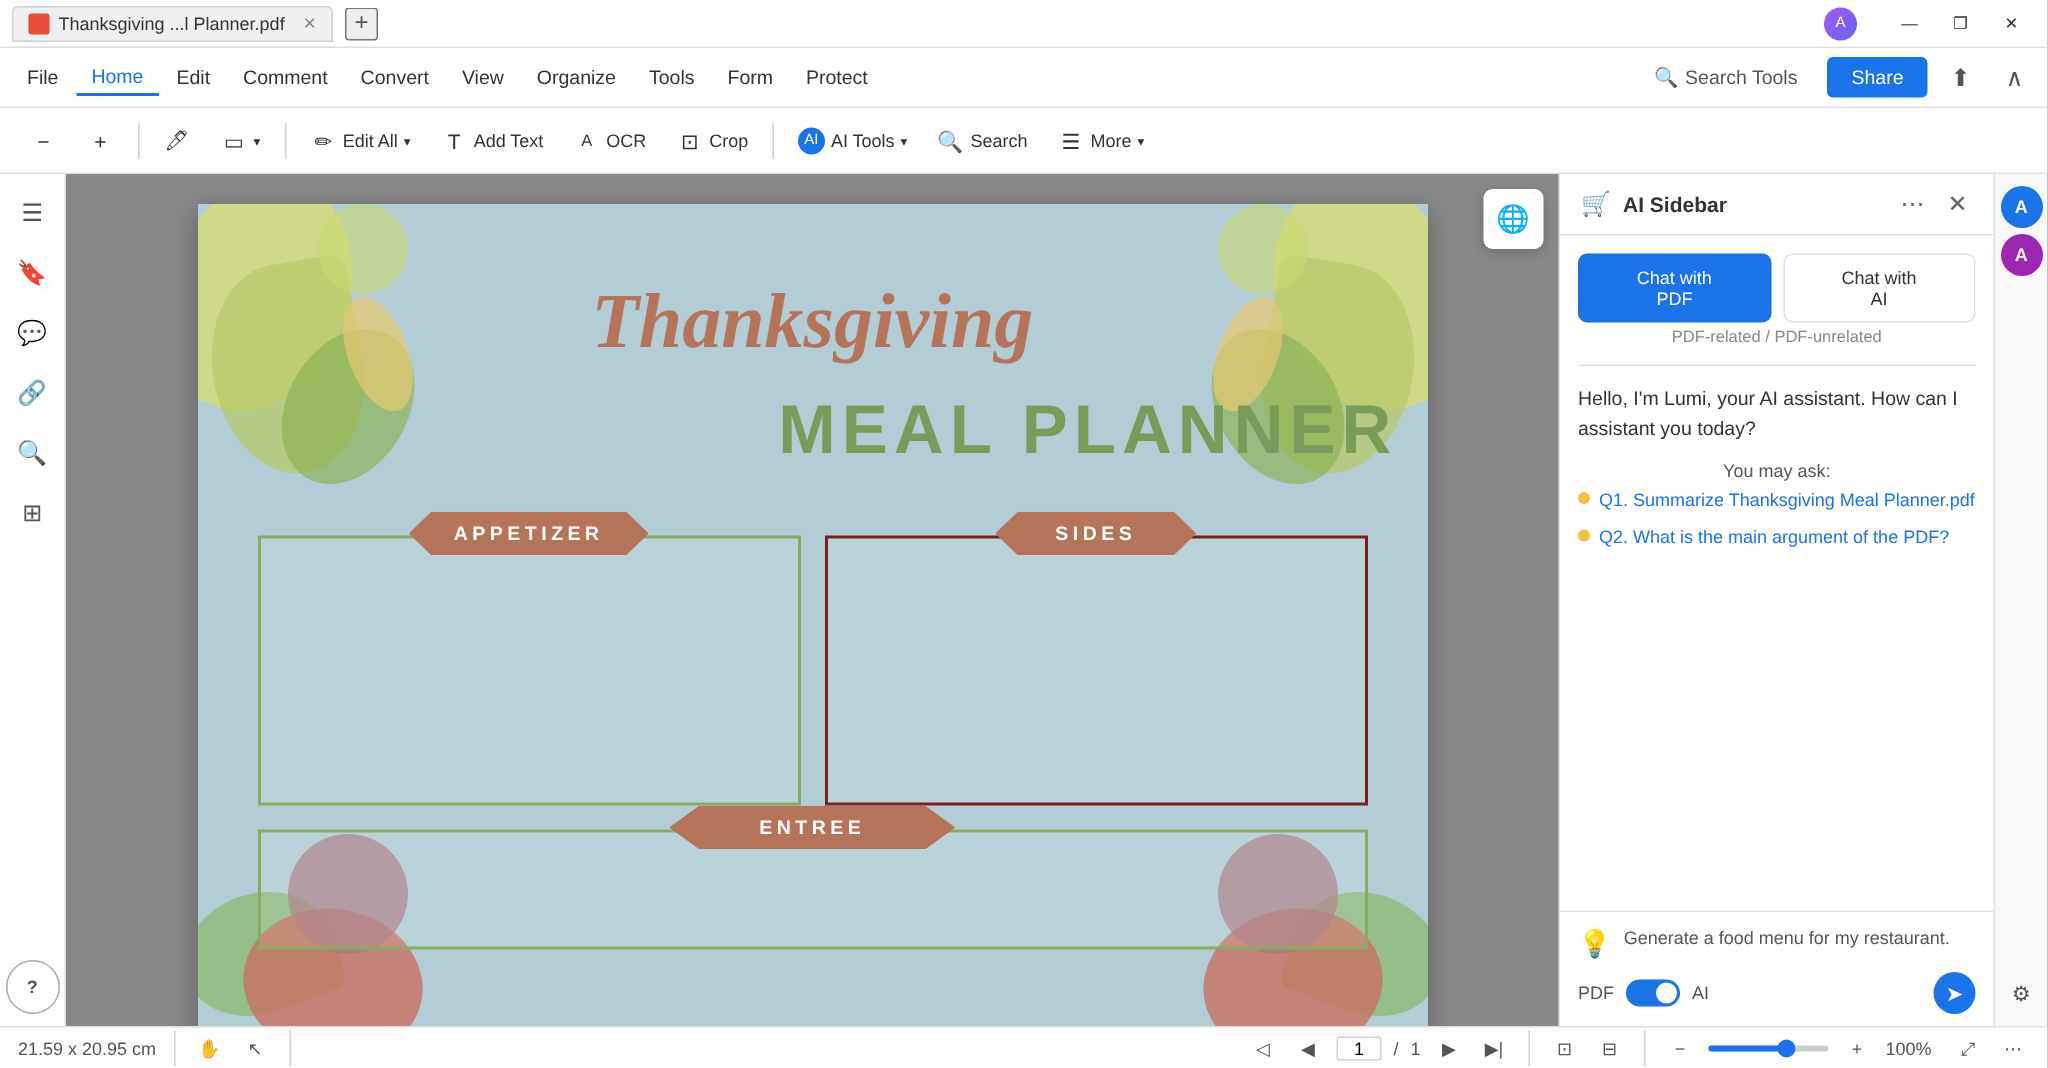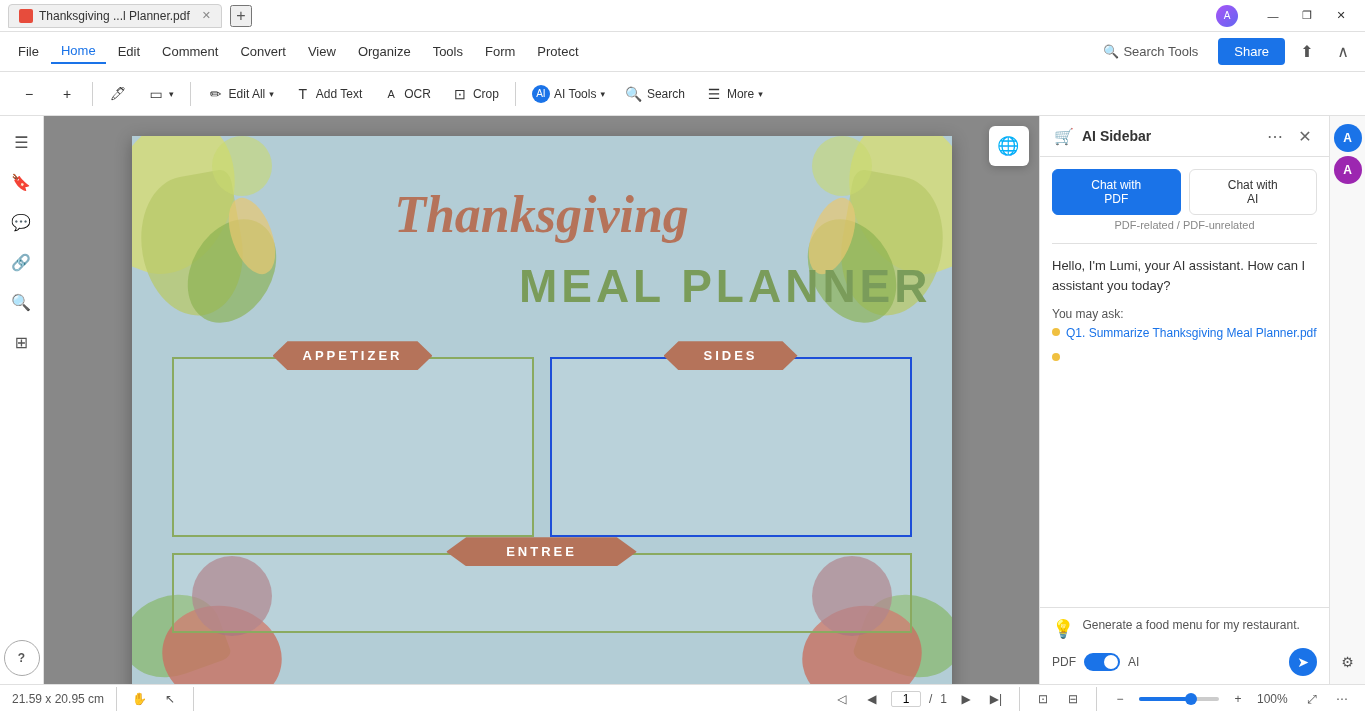--- a/index.html
+++ b/index.html
@@ -150,21 +150,21 @@
       flex: 1; padding: 8px; border-radius: 6px; font-size: 12px;
       cursor: pointer; border: 1px solid #e0e0e0; text-align: center;
     }
     .type-btn.active { background: #1a73e8; color: white; border-color: #1a73e8; font-weight: 500; }
     .type-btn.inactive { background: #fff; color: #333; }
 
     .pdf-unrelated { font-size: 11px; color: #888; text-align: center; margin-top: 4px; }
 
     .greeting-text { font-size: 13px; color: #333; line-height: 1.5; }
 
-    .you-may-ask { font-size: 12px; color: #555; font-weight: 500; margin-bottom: 4px; }
+    .you-may-ask { font-size: 12px; color: #555; font-weight: 500; margin-bottom: 4px; text-align: center; }
     .suggestion-item { display: flex; align-items: flex-start; gap: 6px; margin-bottom: 8px; cursor: pointer; }
     .suggestion-dot { width: 8px; height: 8px; background: #f0c040; border-radius: 50%; margin-top: 3px; flex-shrink: 0; }
     .suggestion-text { font-size: 12px; color: #1a73e8; line-height: 1.4; }
 
     .ai-sidebar-footer {
       border-top: 1px solid #e0e0e0; padding: 8px 12px;
       display: flex; flex-direction: column; gap: 8px;
     }
     .prompt-input-area {
       display: flex; align-items: flex-start; gap: 8px;
@@ -368,21 +368,21 @@
 
           <div class="section-grid">
 
             <div class="section-box">
               <div style="position:relative;border:2px solid #8aaa60;height:180px;margin-top:20px;background:rgba(255,255,255,0.1);">
                 <div style="position:absolute;top:-18px;left:50%;transform:translateX(-50%);background:#b5735a;color:white;letter-spacing:3px;font-size:13px;font-weight:bold;padding:7px 30px;clip-path:polygon(15px 0%,calc(100% - 15px) 0%,100% 50%,calc(100% - 15px) 100%,15px 100%,0% 50%);white-space:nowrap;">APPETIZER</div>
               </div>
             </div>
 
             <div class="section-box">
-              <div style="position:relative;border:2px solid #1d4ed8;height:180px;margin-top:20px;background:rgba(255,255,255,0.1);">
+              <div style="position:relative;border:2px solid #7f1d1d;height:180px;margin-top:20px;background:rgba(255,255,255,0.1);">
                 <div style="position:absolute;top:-18px;left:50%;transform:translateX(-50%);background:#b5735a;color:white;letter-spacing:3px;font-size:13px;font-weight:bold;padding:7px 40px;clip-path:polygon(15px 0%,calc(100% - 15px) 0%,100% 50%,calc(100% - 15px) 100%,15px 100%,0% 50%);white-space:nowrap;">SIDES</div>
               </div>
             </div>
           </div>
 
           <div style="padding:0 20px;margin-top:16px;position:relative;">
             <div style="position:relative;border:2px solid #8aaa60;height:80px;background:rgba(255,255,255,0.1);">
               <div style="position:absolute;top:-18px;left:50%;transform:translateX(-50%);background:#b5735a;color:white;letter-spacing:3px;font-size:13px;font-weight:bold;padding:7px 60px;clip-path:polygon(20px 0%,calc(100% - 20px) 0%,100% 50%,calc(100% - 20px) 100%,20px 100%,0% 50%);white-space:nowrap;">ENTREE</div>
             </div>
           </div>
@@ -419,20 +419,21 @@
       <div class="greeting-text">Hello, I'm Lumi, your AI assistant. How can I assistant you today?</div>
 
       <div>
         <div class="you-may-ask">You may ask:</div>
         <div class="suggestion-item">
           <div class="suggestion-dot"></div>
           <div class="suggestion-text">Q1. Summarize Thanksgiving Meal Planner.pdf</div>
         </div>
         <div class="suggestion-item">
           <div class="suggestion-dot"></div>
+          <div class="suggestion-text">Q2. What is the main argument of the PDF?</div>
         </div>
       </div>
 
       <div style="flex:1;"></div>
     </div>
 
     <div class="ai-sidebar-footer">
       <div class="prompt-input-area">
         <span class="lightbulb-icon">💡</span>
         <div class="prompt-text" style="cursor:text;color:#555;">Generate a food menu for my restaurant.</div>

